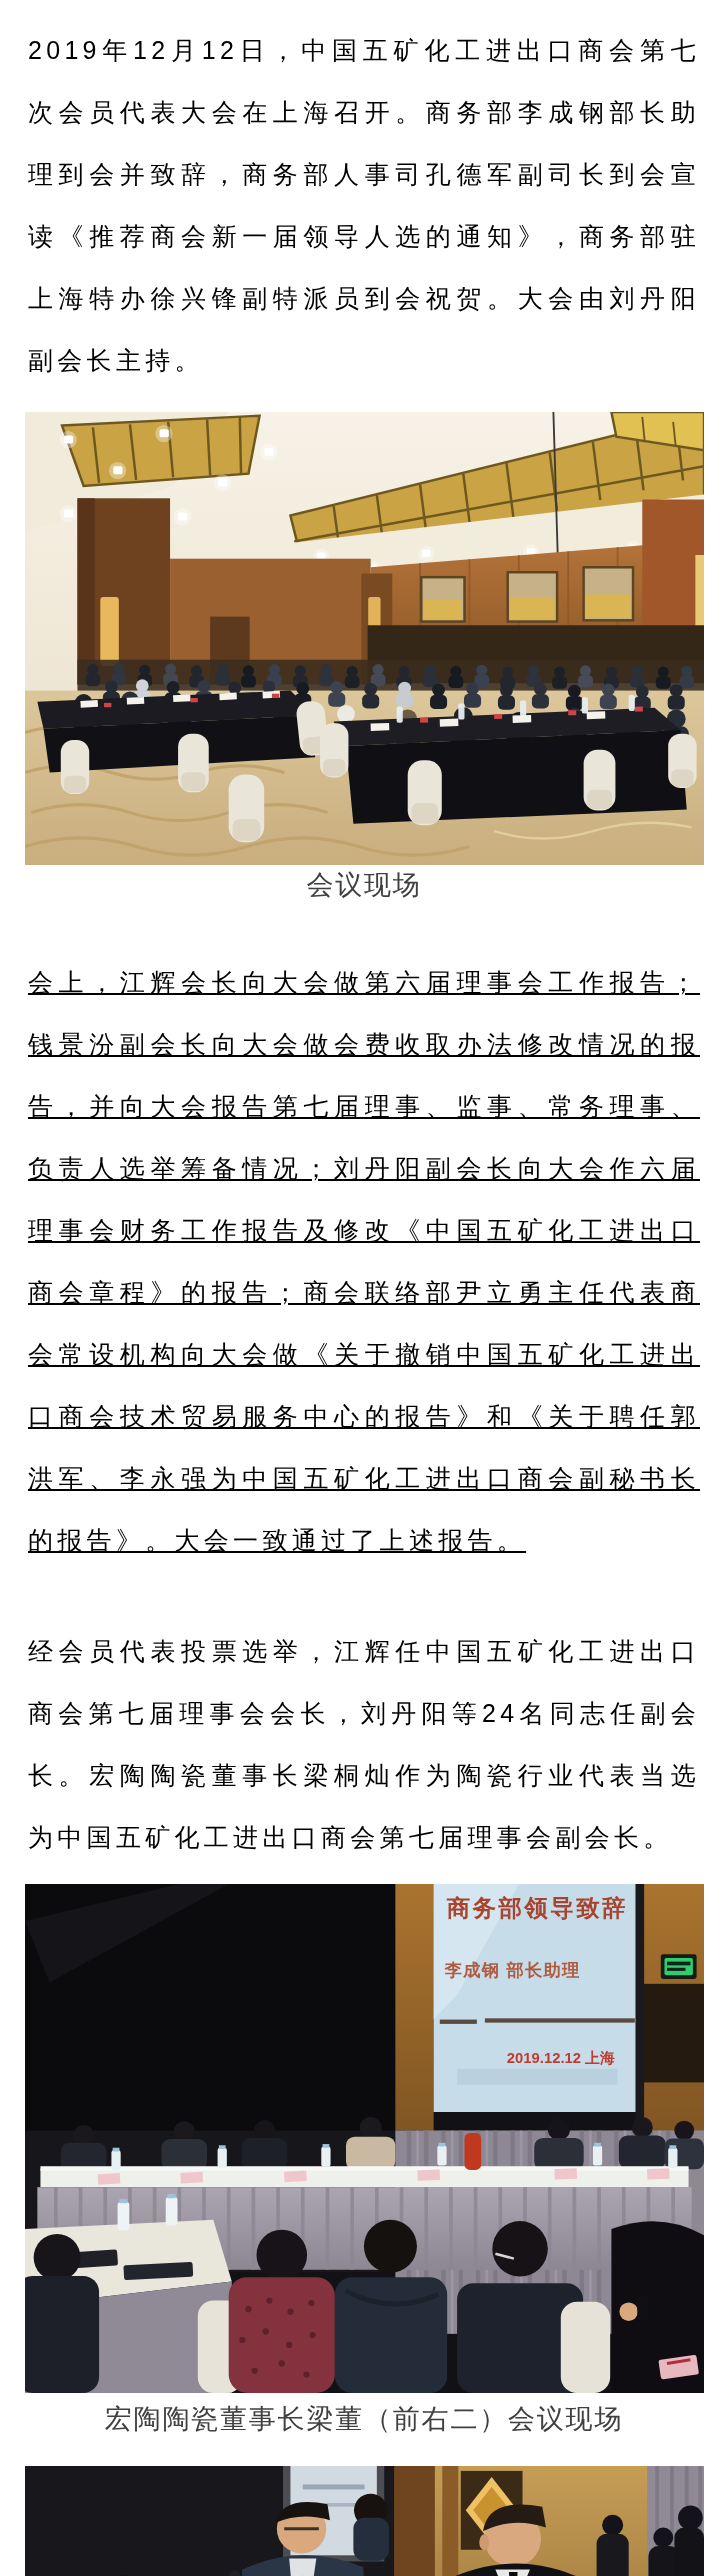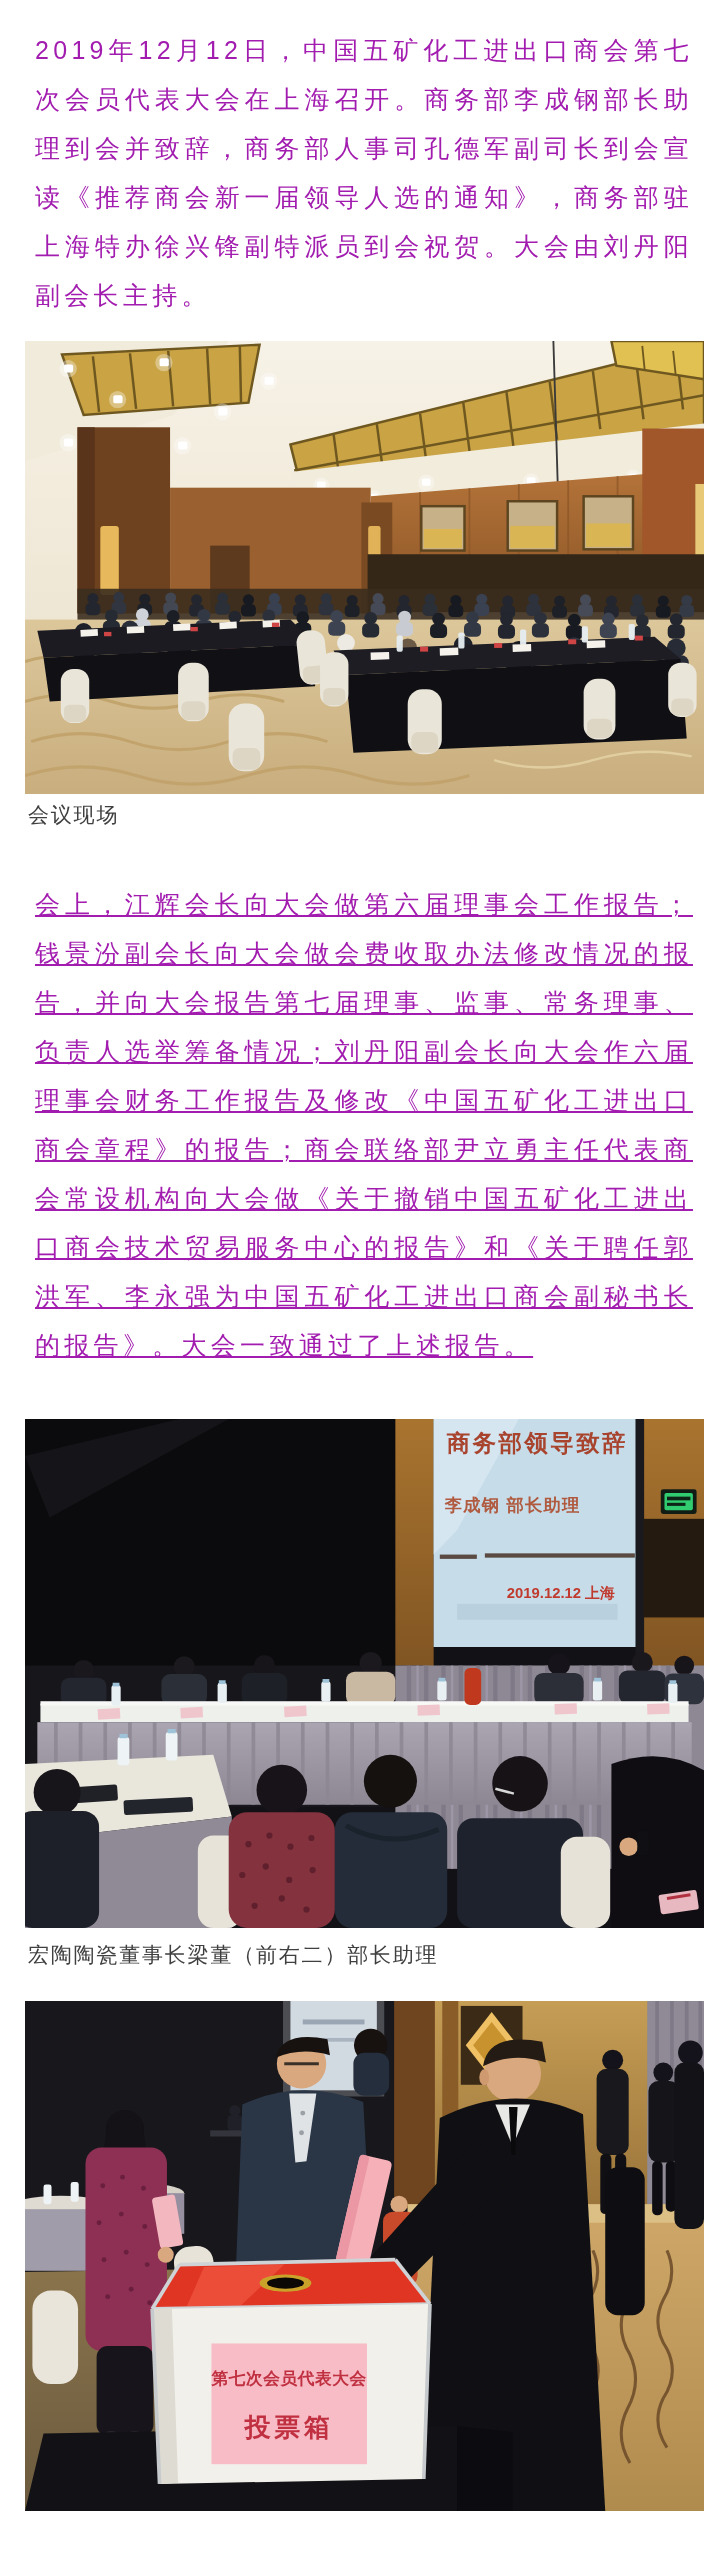--- a/index.html
+++ b/index.html
@@ -1,29 +1,29 @@
 <!DOCTYPE html>
 <html style="font-size:10px"><head>
 <meta charset="utf-8">
 <style>
   html,body{margin:0;padding:0;background:#ffffff;}
   body{width:728px;font-family:"Liberation Sans","DejaVu Sans",sans-serif;}
   .article{width:728px;box-sizing:border-box;padding:18.5px 28px 23px 28px;background:#fff;}
   .para{
-    font-size:25px;line-height:49px;letter-spacing:4.3px;color:#a21caf;
-    text-align:justify;margin:7px;word-break:break-all;
+    font-size:25px;line-height:62px;letter-spacing:4.3px;color:#000000;
+    text-align:justify;margin:0;word-break:break-all;
   }
   #para-1{margin-bottom:21.6px;}
   #para-2{margin-top:52px;margin-bottom:49px;text-decoration:underline;}
   #para-3{margin-bottom:16px;}
   figure{margin:0 -3.1px;padding:0;}
   #figure-3{margin-top:33px;}
   .photo{display:block;width:679px;}
   .cap{
-    font-size:21px;line-height:27px;color:#404040;text-align:left;
+    font-size:27px;line-height:27px;color:#404040;text-align:center;
     letter-spacing:1.8px;margin:0 3.1px;
   }
   .cap-1{margin-top:7.4px;}
   .cap-2,.cap-3{margin-top:12.3px;}
 </style>
 </head>
 <body>
 
 <div class="article">
 
@@ -254,20 +254,21 @@
         <use href="#p1chair" transform="translate(620,565) scale(1.2)"></use>
         <use href="#p1chair" transform="translate(905,548) scale(1.12)"></use>
         <use href="#p1chair" transform="translate(1042,522)"></use>
         <use href="#p1chair" transform="translate(330,588) scale(1.25)"></use>
       </g>
     </svg>
     <figcaption class="cap cap-1">会议现场</figcaption>
   </figure>
 
   <p class="para" id="para-2">会上，江辉会长向大会做第六届理事会工作报告；钱景汾副会长向大会做会费收取办法修改情况的报告，并向大会报告第七届理事、监事、常务理事、负责人选举筹备情况；刘丹阳副会长向大会作六届理事会财务工作报告及修改《中国五矿化工进出口商会章程》的报告；商会联络部尹立勇主任代表商会常设机构向大会做《关于撤销中国五矿化工进出口商会技术贸易服务中心的报告》和《关于聘任郭洪军、李永强为中国五矿化工进出口商会副秘书长的报告》。大会一致通过了上述报告。</p>
+  <p class="para" id="para-3">经会员代表投票选举，江辉任中国五矿化工进出口商会第七届理事会会长，刘丹阳等24名同志任副会长。宏陶陶瓷董事长梁桐灿作为陶瓷行业代表当选为中国五矿化工进出口商会第七届理事会副会长。</p>
 
   <figure id="figure-2">
     <svg class="photo" viewBox="0 0 1100 826" height="509" preserveAspectRatio="none" xmlns="http://www.w3.org/2000/svg">
       <defs>
         <linearGradient id="g2wood" x1="0" y1="0" x2="0" y2="1">
           <stop offset="0" stop-color="#a9742f"></stop>
             <stop offset="1" stop-color="#7e5322"></stop>
         </linearGradient>
         <linearGradient id="g2skirt" x1="0" y1="0" x2="0" y2="1">
           <stop offset="0" stop-color="#aba5b1"></stop>
@@ -450,21 +451,21 @@
         <rect x="700" y="648" width="204" height="178" rx="26" fill="#1e222c"></rect>
         <line x1="762" y1="600" x2="792" y2="608" stroke="#d8d8d8" stroke-width="4"></line>
         <rect x="868" y="678" width="80" height="148" rx="26" fill="#e7e2d7"></rect>
         <path d="M950,560 q80,-30 150,10 l0,256 -150,0 Z" fill="#0f0d12"></path>
         <circle cx="978" cy="694" r="15" fill="#d9a87e"></circle>
         <rect x="992" y="668" width="18" height="40" rx="6" fill="#101014"></rect>
         <rect x="1028" y="768" width="62" height="32" rx="4" transform="rotate(-8 1059 784)" fill="#e8b8c0"></rect>
         <line x1="1040" y1="778" x2="1078" y2="772" stroke="#b03040" stroke-width="5"></line>
       </g>
     </svg>
-    <figcaption class="cap cap-2">宏陶陶瓷董事长梁董（前右二）部长助理</figcaption>
+    <figcaption class="cap cap-2">宏陶陶瓷董事长梁董（前右二）会议现场</figcaption>
   </figure>
 
   <figure id="figure-3">
     <svg class="photo" viewBox="0 0 1100 828" height="510" preserveAspectRatio="none" xmlns="http://www.w3.org/2000/svg">
       <defs>
         <linearGradient id="g3wood" x1="0" y1="0" x2="0" y2="1">
           <stop offset="0" stop-color="#c59d55"></stop>
             <stop offset="1" stop-color="#9a743a"></stop>
         </linearGradient>
         <linearGradient id="g3carpet" x1="0" y1="0" x2="0" y2="1">

